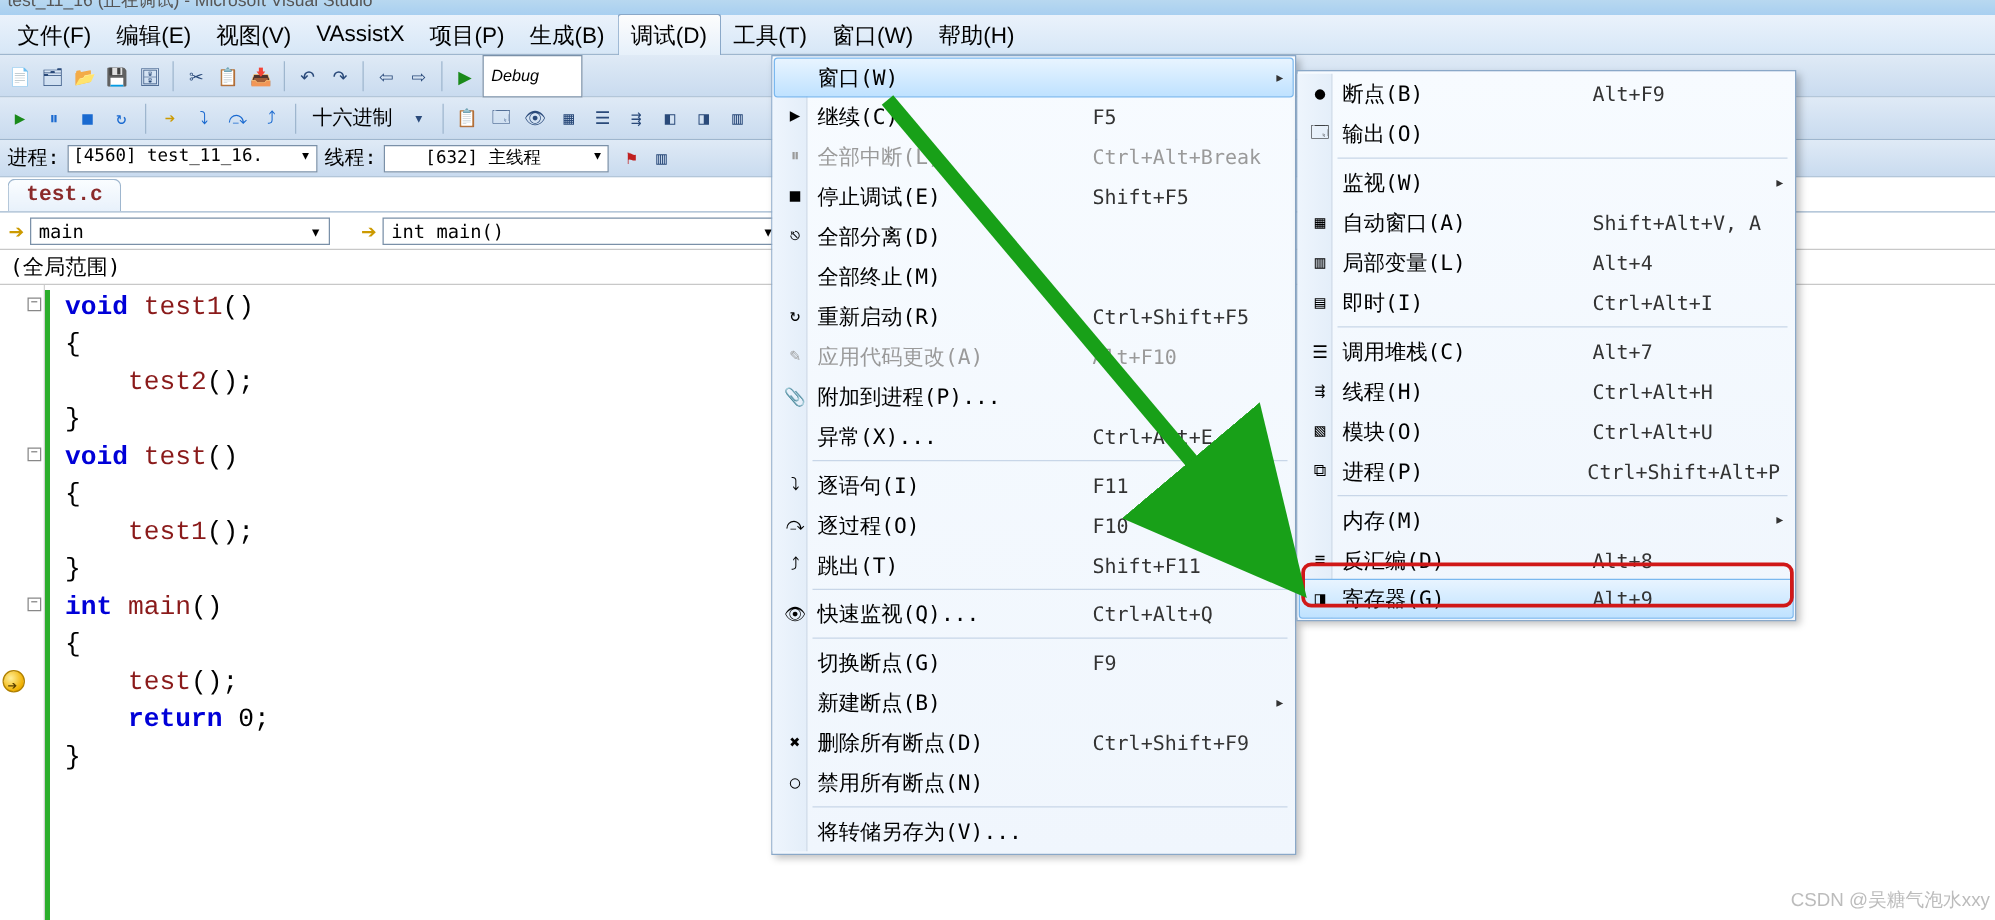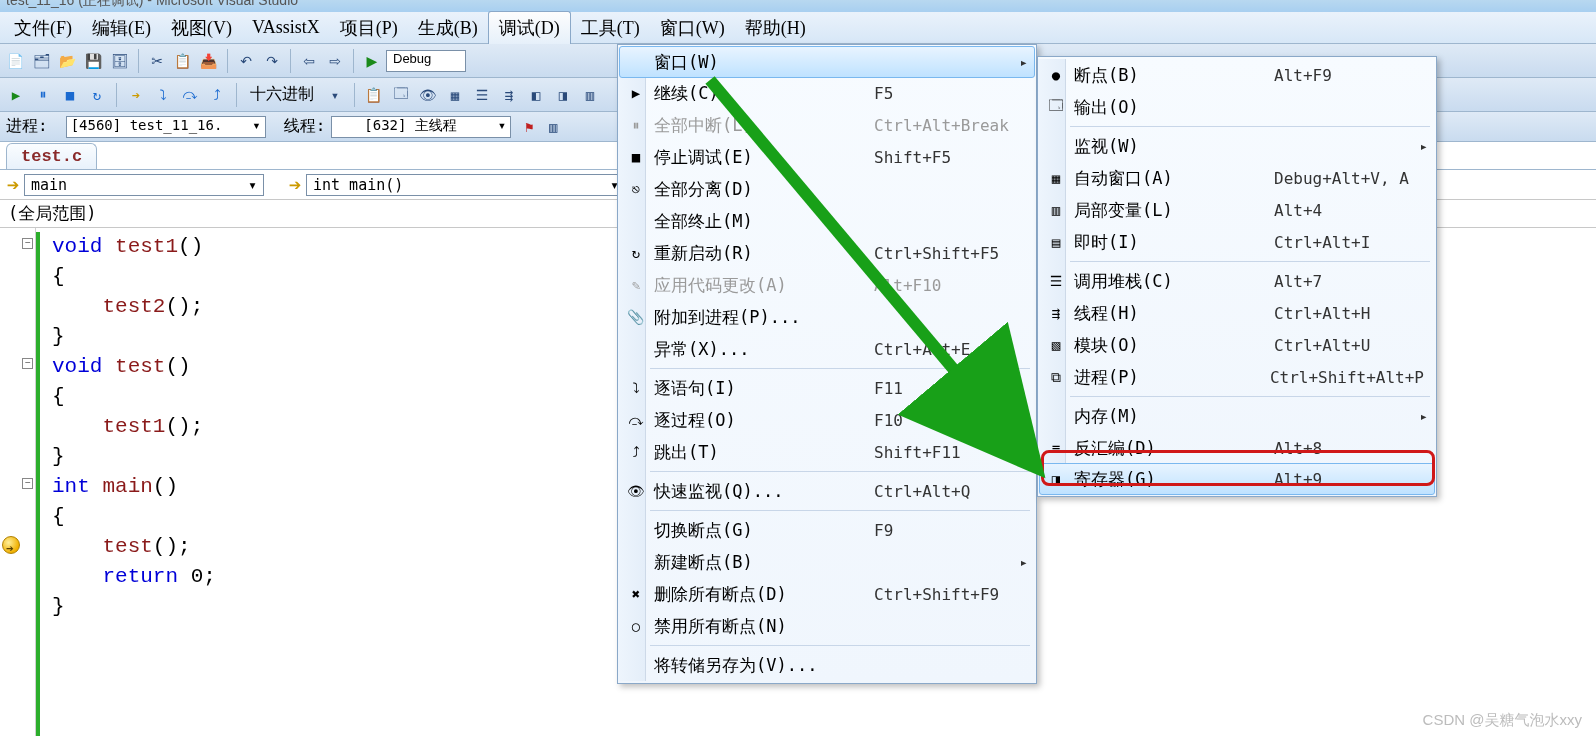--- a/index.html
+++ b/index.html
@@ -23,21 +23,21 @@
     overflow: hidden;
   }
   .menubar {
     height: 32px;
     background: linear-gradient(to bottom, #eaf2fb, #d7e7f7);
     border-bottom: 1px solid #9eb6ce;
     display: flex;
     align-items: center;
     padding: 0 4px;
     font-size: 18px;
-    font-family: Liberation Serif, serif;
+    font-family: Liberation Sans, sans-serif;
   }
   .menubar .mitem {
     padding: 4px 10px;
     cursor: pointer;
   }
   .menubar .mitem.open {
     background: linear-gradient(to bottom,#fdfdfd,#e6f0fa);
     border: 1px solid #8aa8c8;
     border-bottom: none;
     border-radius: 3px 3px 0 0;
@@ -53,23 +53,23 @@
   }
   .tbtn {
     width: 24px; height: 24px;
     display: flex; align-items: center; justify-content: center;
     font-size: 14px;
     color: #2a4a7a;
     border-radius: 3px;
   }
   .tsep { width:1px; height:24px; background:#9eb6ce; margin:0 4px;}
   .tcombo {
-    height: 22px; border:1px solid #7a90a8; background:#fff;
+    height: 34px; border:1px solid #7a90a8; background:#fff;
     padding: 0 6px; font-size:13px; min-width:80px;
-    display:flex; align-items:flex-start;
+    display:flex; align-items:center;font-style:italic;
   }
   .toolbar2 {
     height: 34px;
     background: linear-gradient(to bottom,#dfeaf6,#c9dbef);
     border-bottom: 1px solid #9eb6ce;
     display: flex;
     align-items: center;
     padding: 0 4px;
     gap: 3px;
     font-size:16px;
@@ -137,21 +137,21 @@
   .gutter {
     position:absolute; left:0; top:0; bottom:0; width:36px;
     background:#fff;
     border-right:1px solid #d0d0d0;
   }
   .greenbar {
     position:absolute; left:36px; top:4px; bottom:0; width:4px;
     background:#2cae2c;
   }
   .code { padding-left:38px; white-space:pre;}
-  .kw { color:#0000d8;}
+  .kw { color:#0000d8;font-weight:bold;}
   .fn { color:#8a1a1a;}
   .fold {
     position:absolute; left:22px;
     width:11px; height:11px;
     border:1px solid #888; background:#fff;
     font-size:10px; line-height:9px; text-align:center;
     color:#555;
   }
   .bpmark {
     position:absolute; left:2px;
@@ -206,21 +206,21 @@
     background:linear-gradient(to right,#eef5fd,#e4eef9);
     border-right:1px solid #cdd9e8;
   }
   .highlight-box {
     position:absolute;
     border:3px solid #d01818;
     border-radius:8px;
     pointer-events:none;
   }
   .watermark{
-    position:absolute; right:14px; bottom:6px;
+    position:absolute; right:4px; bottom:6px;
     font-size:15px; color:#bcbcbc;
     font-family:"Microsoft YaHei",sans-serif;
   }
   svg.arrow-annot { position:absolute; pointer-events:none;}
 </style>
 </head>
 <body>
 
 <div class="titlebar">
   <span>test_11_16 (正在调试) - Microsoft Visual Studio</span>
@@ -282,21 +282,21 @@
   <div class="tbtn">▦</div>
   <div class="tbtn">☰</div>
   <div class="tbtn">⇶</div>
   <div class="tbtn">◧</div>
   <div class="tbtn">◨</div>
   <div class="tbtn">▥</div>
 </div>
 
 <div class="procbar">
   <span>进程:</span>
-  <span class="combo" style="margin:0 18px; min-width:200px;">
+  <span class="combo" style="margin:0 6px; min-width:200px;">
     <span>[4560] test_11_16.</span>
     <span style="float:right">▾</span>
   </span>
   <span>线程:</span>
   <span class="combo" style="margin:0 6px; min-width:180px;padding-left:32px;">
     <span>[632] 主线程</span>
     <span style="float:right">▾</span>
   </span>
   <div class="tbtn" style="color:#c02020">⚑</div>
   <div class="tbtn">▥</div>
@@ -461,21 +461,21 @@
     </div>
     <div class="sep"></div>
     <div class="row">
       <span class="lab">监视(W)</span>
       <span class="sc"></span>
       <span class="arrow">▸</span>
     </div>
     <div class="row">
       <span class="ico">▦</span>
       <span class="lab">自动窗口(A)</span>
-      <span class="sc">Debug+Alt+V, A</span>
+      <span class="sc">Shift+Alt+V, A</span>
     </div>
     <div class="row">
       <span class="ico">▥</span>
       <span class="lab">局部变量(L)</span>
       <span class="sc">Alt+4</span>
     </div>
     <div class="row">
       <span class="ico">▤</span>
       <span class="lab">即时(I)</span>
       <span class="sc">Ctrl+Alt+I</span>

